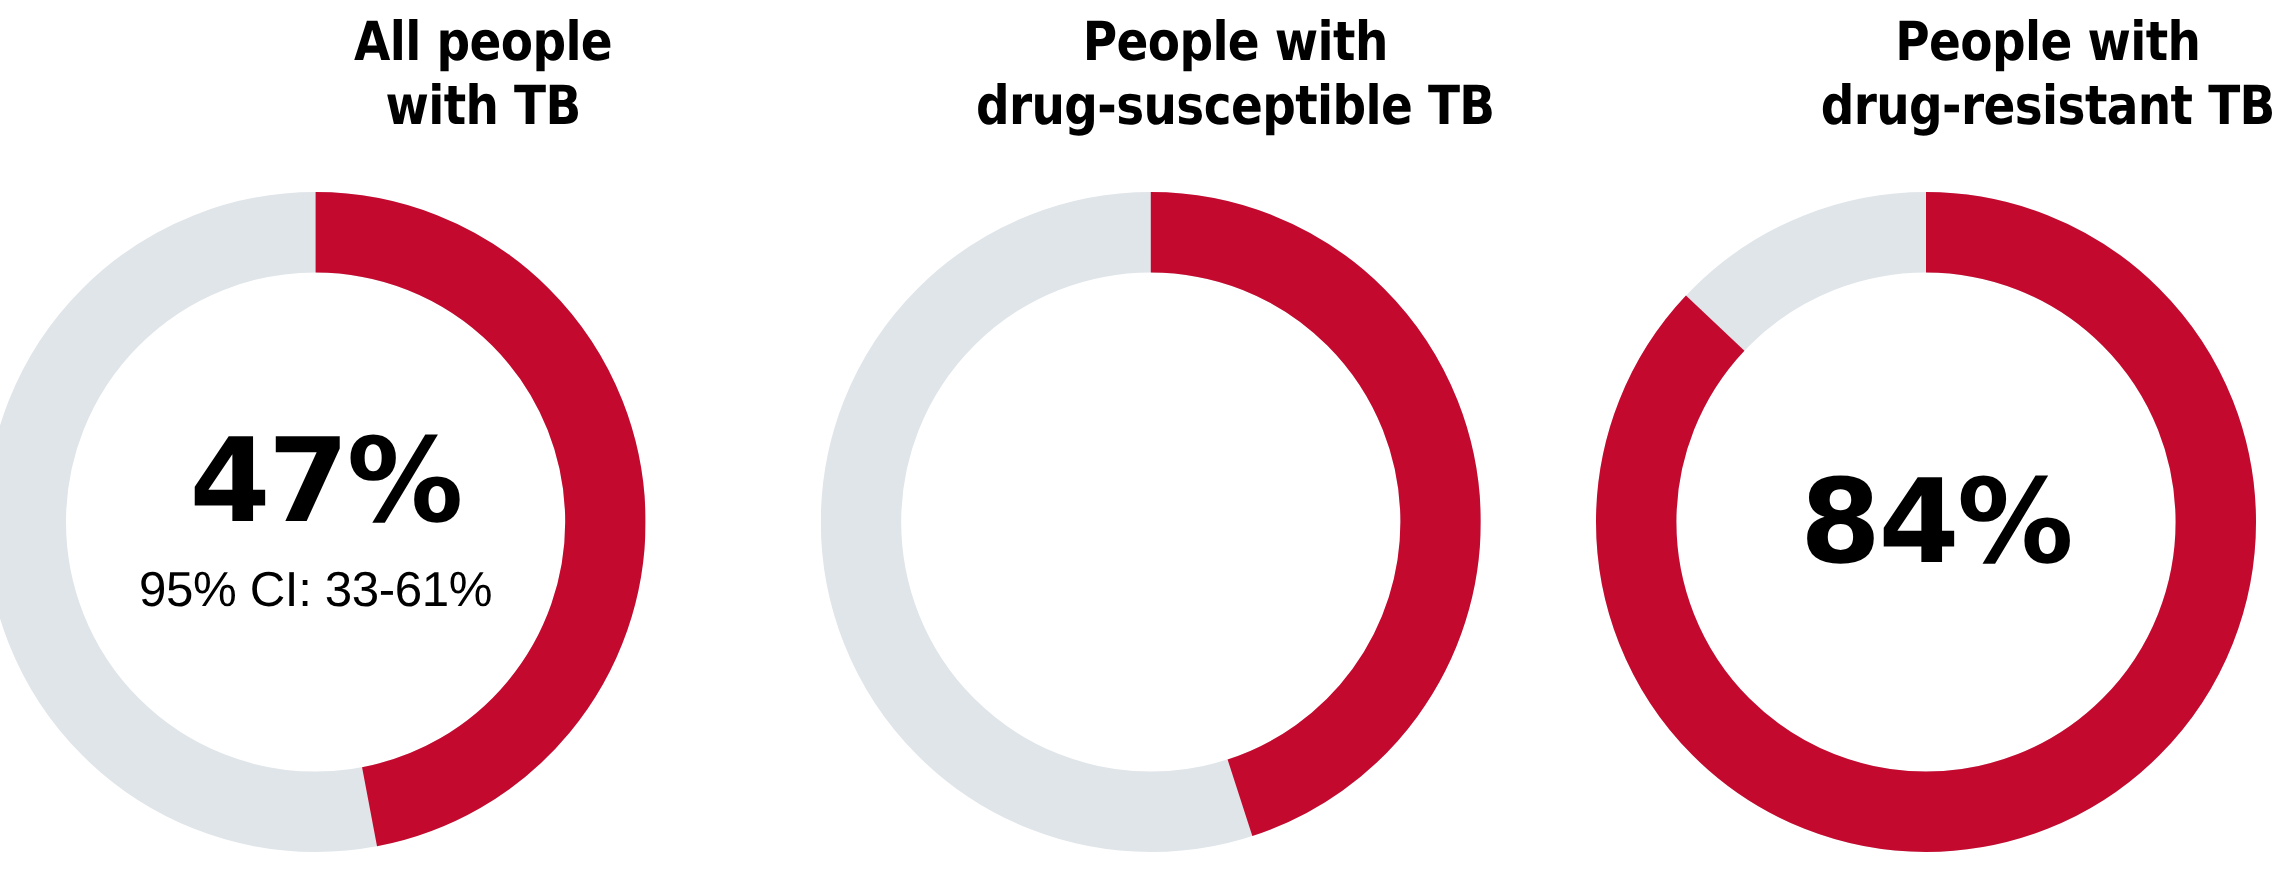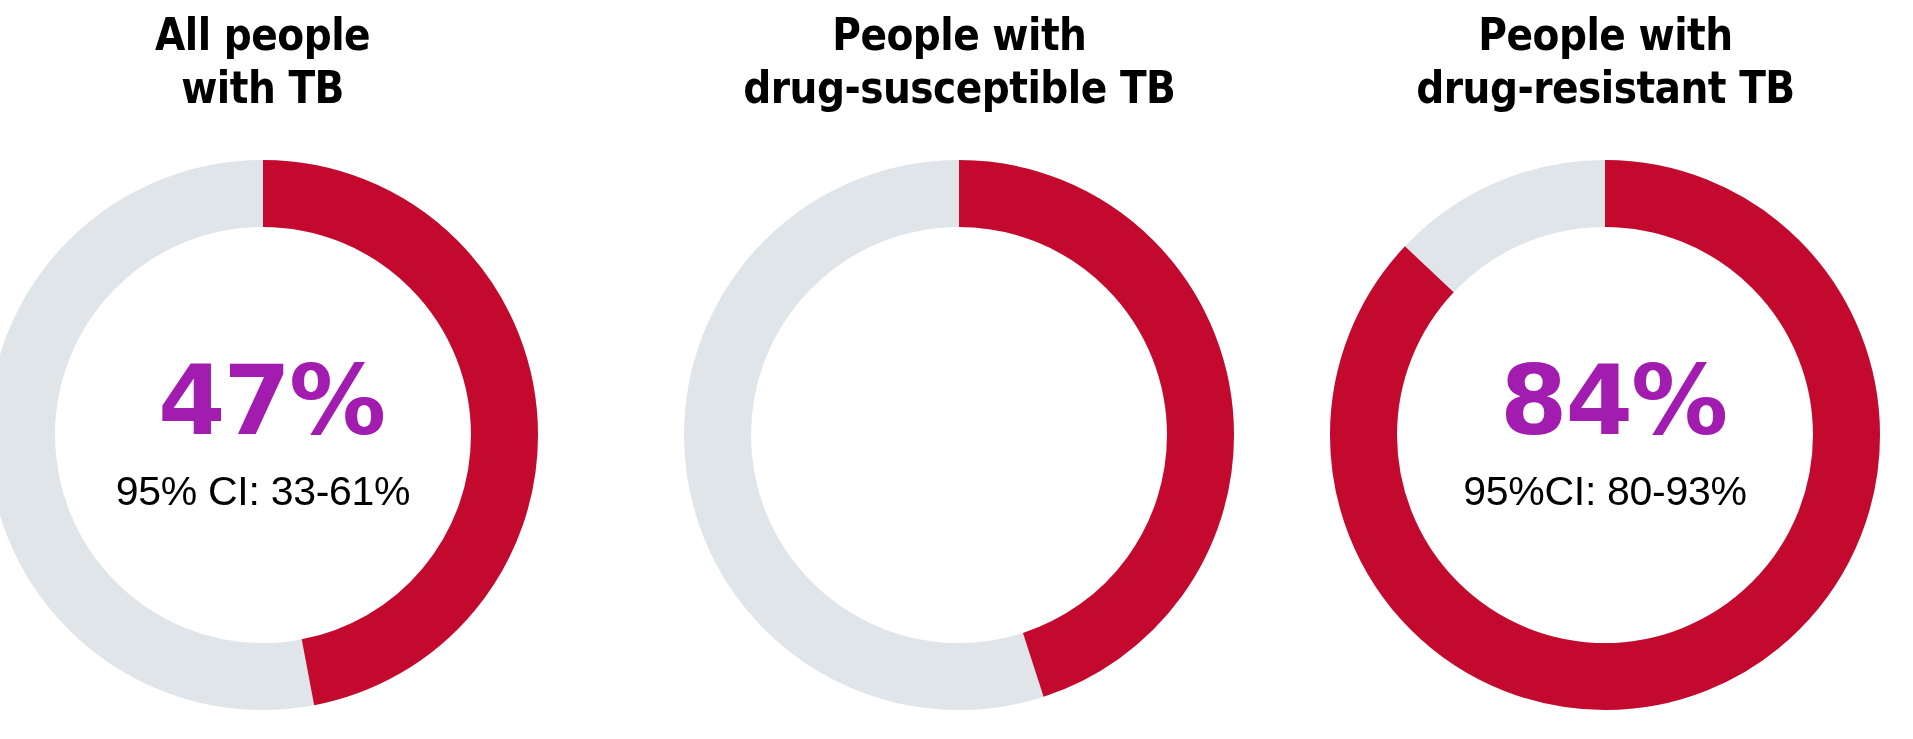--- a/index.html
+++ b/index.html
@@ -22,21 +22,21 @@
     height: 739px;
     background: #ffffff;
   }
 
   .panel {
     position: absolute;
     top: 0;
     height: 739px;
     display: flex;
     flex-direction: column;
-    align-items: center;
+    align-items: flex-end;
   }
 
   
   .panel-0 { left: 0px;    width: 526px; }
   .panel-1 { left: 640px;  width: 638px; }
   .panel-2 { left: 1286px; width: 638px; }
 
   .panel-title {
     font-family: "DejaVu Sans", "Liberation Sans", sans-serif;
     font-weight: bold;
@@ -78,21 +78,21 @@
     align-items: center;
     justify-content: center;
     pointer-events: none;
   }
 
   .value-text {
     font-family: "DejaVu Sans", "Liberation Sans", sans-serif;
     font-weight: bold;
     font-size: 97px;
     line-height: 90px;
-    color: #a21caf;
+    color: #000000;
     letter-spacing: -2px;
     text-align: center;
     margin-left: 16px;
   }
 
   .ci-text {
     font-family: "Liberation Sans", sans-serif;
     font-weight: normal;
     font-size: 41px;
     line-height: 46px;
@@ -138,18 +138,17 @@
   <div class="panel panel-2">
     <div class="panel-title">People with
 drug-resistant TB</div>
     <div class="donut-wrap">
       <svg class="donut-svg" viewBox="0 0 550 550">
         <circle cx="275" cy="275" r="241.5" fill="none" stroke="#E0E5E9" stroke-width="67"></circle>
         <circle class="value-arc" cx="275" cy="275" r="241.5" fill="none" stroke="#C4092F" stroke-width="67" transform="rotate(-90 275 275)" stroke-dasharray="1320.128648964967 197.2606027189031"></circle>
       </svg>
       <div class="donut-center">
         <div class="value-text">84%</div>
-        <div class="ci-text">95%CI: 80-93%</div>
       </div>
     </div>
   </div>
 
 </div>
 
 </body></html>

